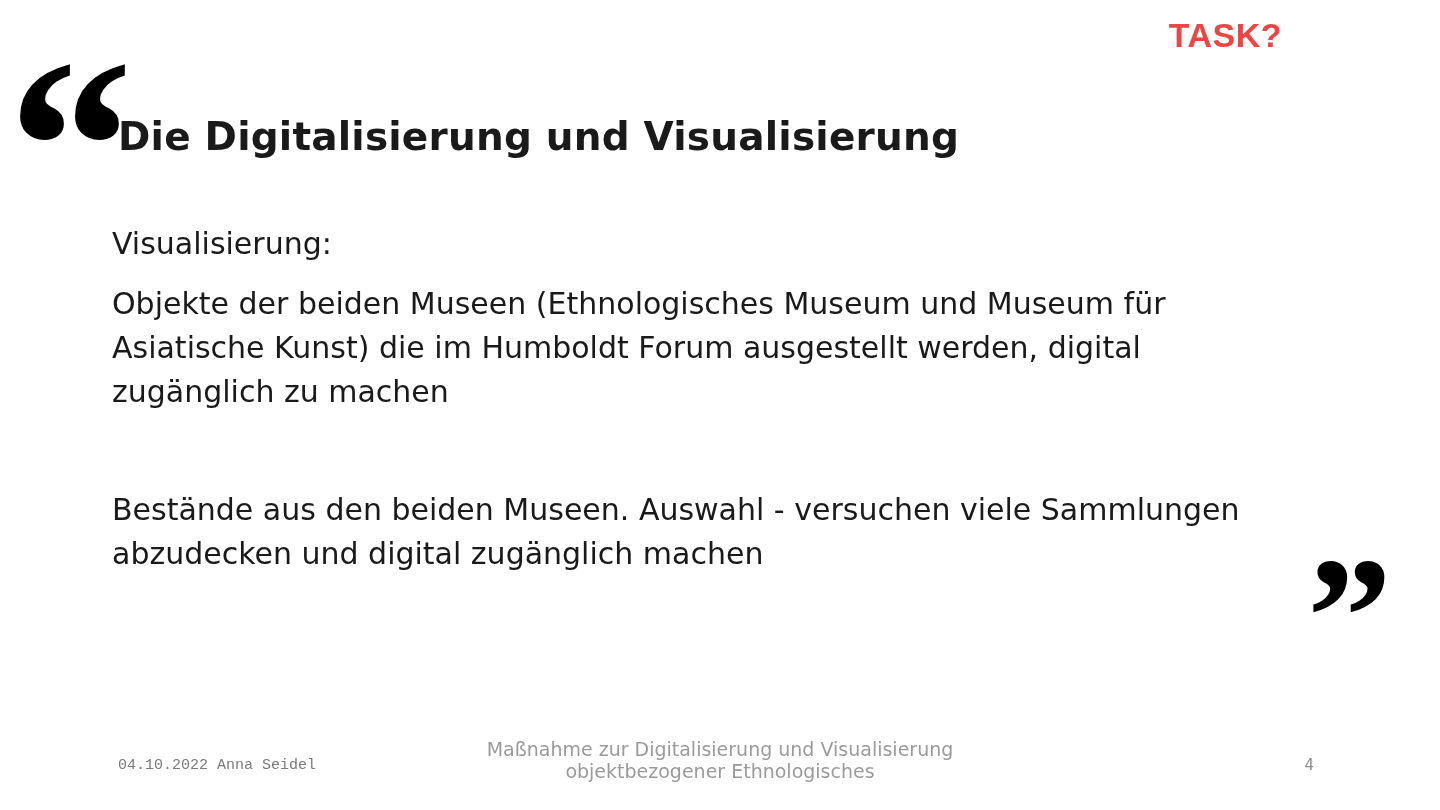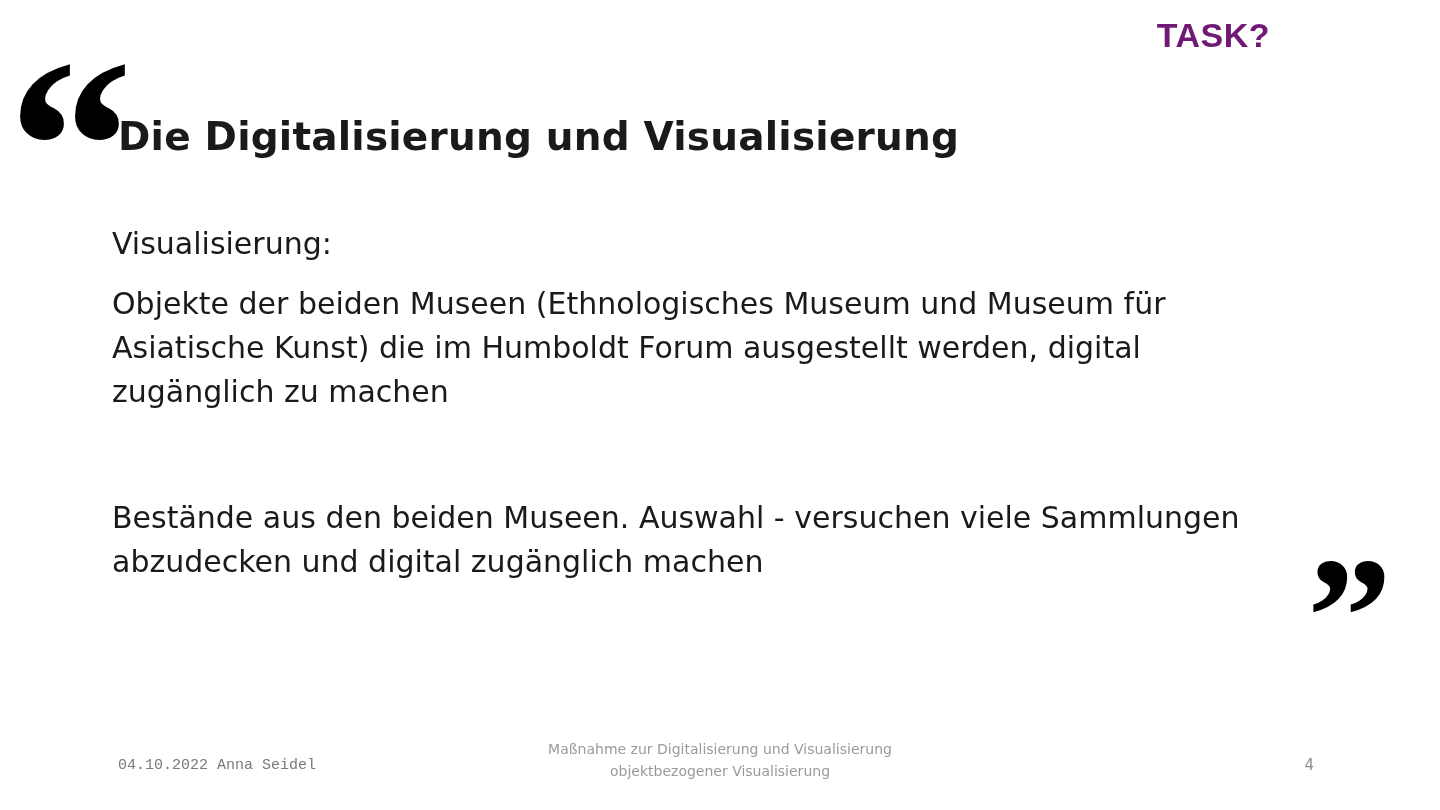--- a/index.html
+++ b/index.html
@@ -18,26 +18,26 @@
     position: relative;
     width: 1440px;
     height: 810px;
     background: #ffffff;
     box-sizing: border-box;
   }
   
   .task-marker {
     position: absolute;
     top: 16px;
-    right: 170px;
+    right: 158px;
     font-family: "Liberation Sans", sans-serif;
     font-weight: bold;
     font-size: 34px;
     letter-spacing: 0.5px;
-    color: #701a75;
+    color: #ef4444;
     white-space: nowrap;
   }
   
   .quote-open {
     position: absolute;
     left: 8px;
     top: 22px;
     font-family: "Liberation Serif", serif;
     font-weight: bold;
     font-size: 250px;
@@ -75,21 +75,20 @@
   }
   .para {
     font-size: 30px;
     line-height: 44px;
     color: #1a1a1a;
     margin: 0 0 16px 0;
     font-weight: 400;
   }
   .para.wide {
     width: 1190px;
-    margin-top: 8px;
   }
   .spacer {
     height: 58px;
   }
   
   .footer {
     position: absolute;
     left: 0;
     right: 0;
     bottom: 24px;
@@ -104,21 +103,21 @@
     white-space: nowrap;
     font-family: Liberation Mono, monospace;
   }
   .footer-center {
     position: absolute;
     left: 50%;
     transform: translateX(-50%);
     bottom: 4px;
     width: 520px;
     text-align: center;
-    font-size: 14px;
+    font-size: 19px;
     line-height: 22px;
     color: #9a9a9a;
   }
   .footer-right {
     position: absolute;
     right: 126px;
     bottom: 12px;
     font-size: 15px;
     color: #8d8d8d;
   }
@@ -146,18 +145,18 @@
     <p class="para wide">Bestände aus den beiden Museen. Auswahl - versuchen viele Sammlungen abzudecken und digital zugänglich machen</p>
 
   </div>
 
   <div class="quote-close">”</div>
 
   <div class="footer">
     <div class="footer-left">04.10.2022 Anna Seidel</div>
     <div class="footer-center">
       <div>Maßnahme zur Digitalisierung und Visualisierung</div>
-      <div>objektbezogener Visualisierung</div>
+      <div>objektbezogener Ethnologisches</div>
     </div>
     <div class="footer-right">4</div>
   </div>
 
 </div>
 
 </body></html>

